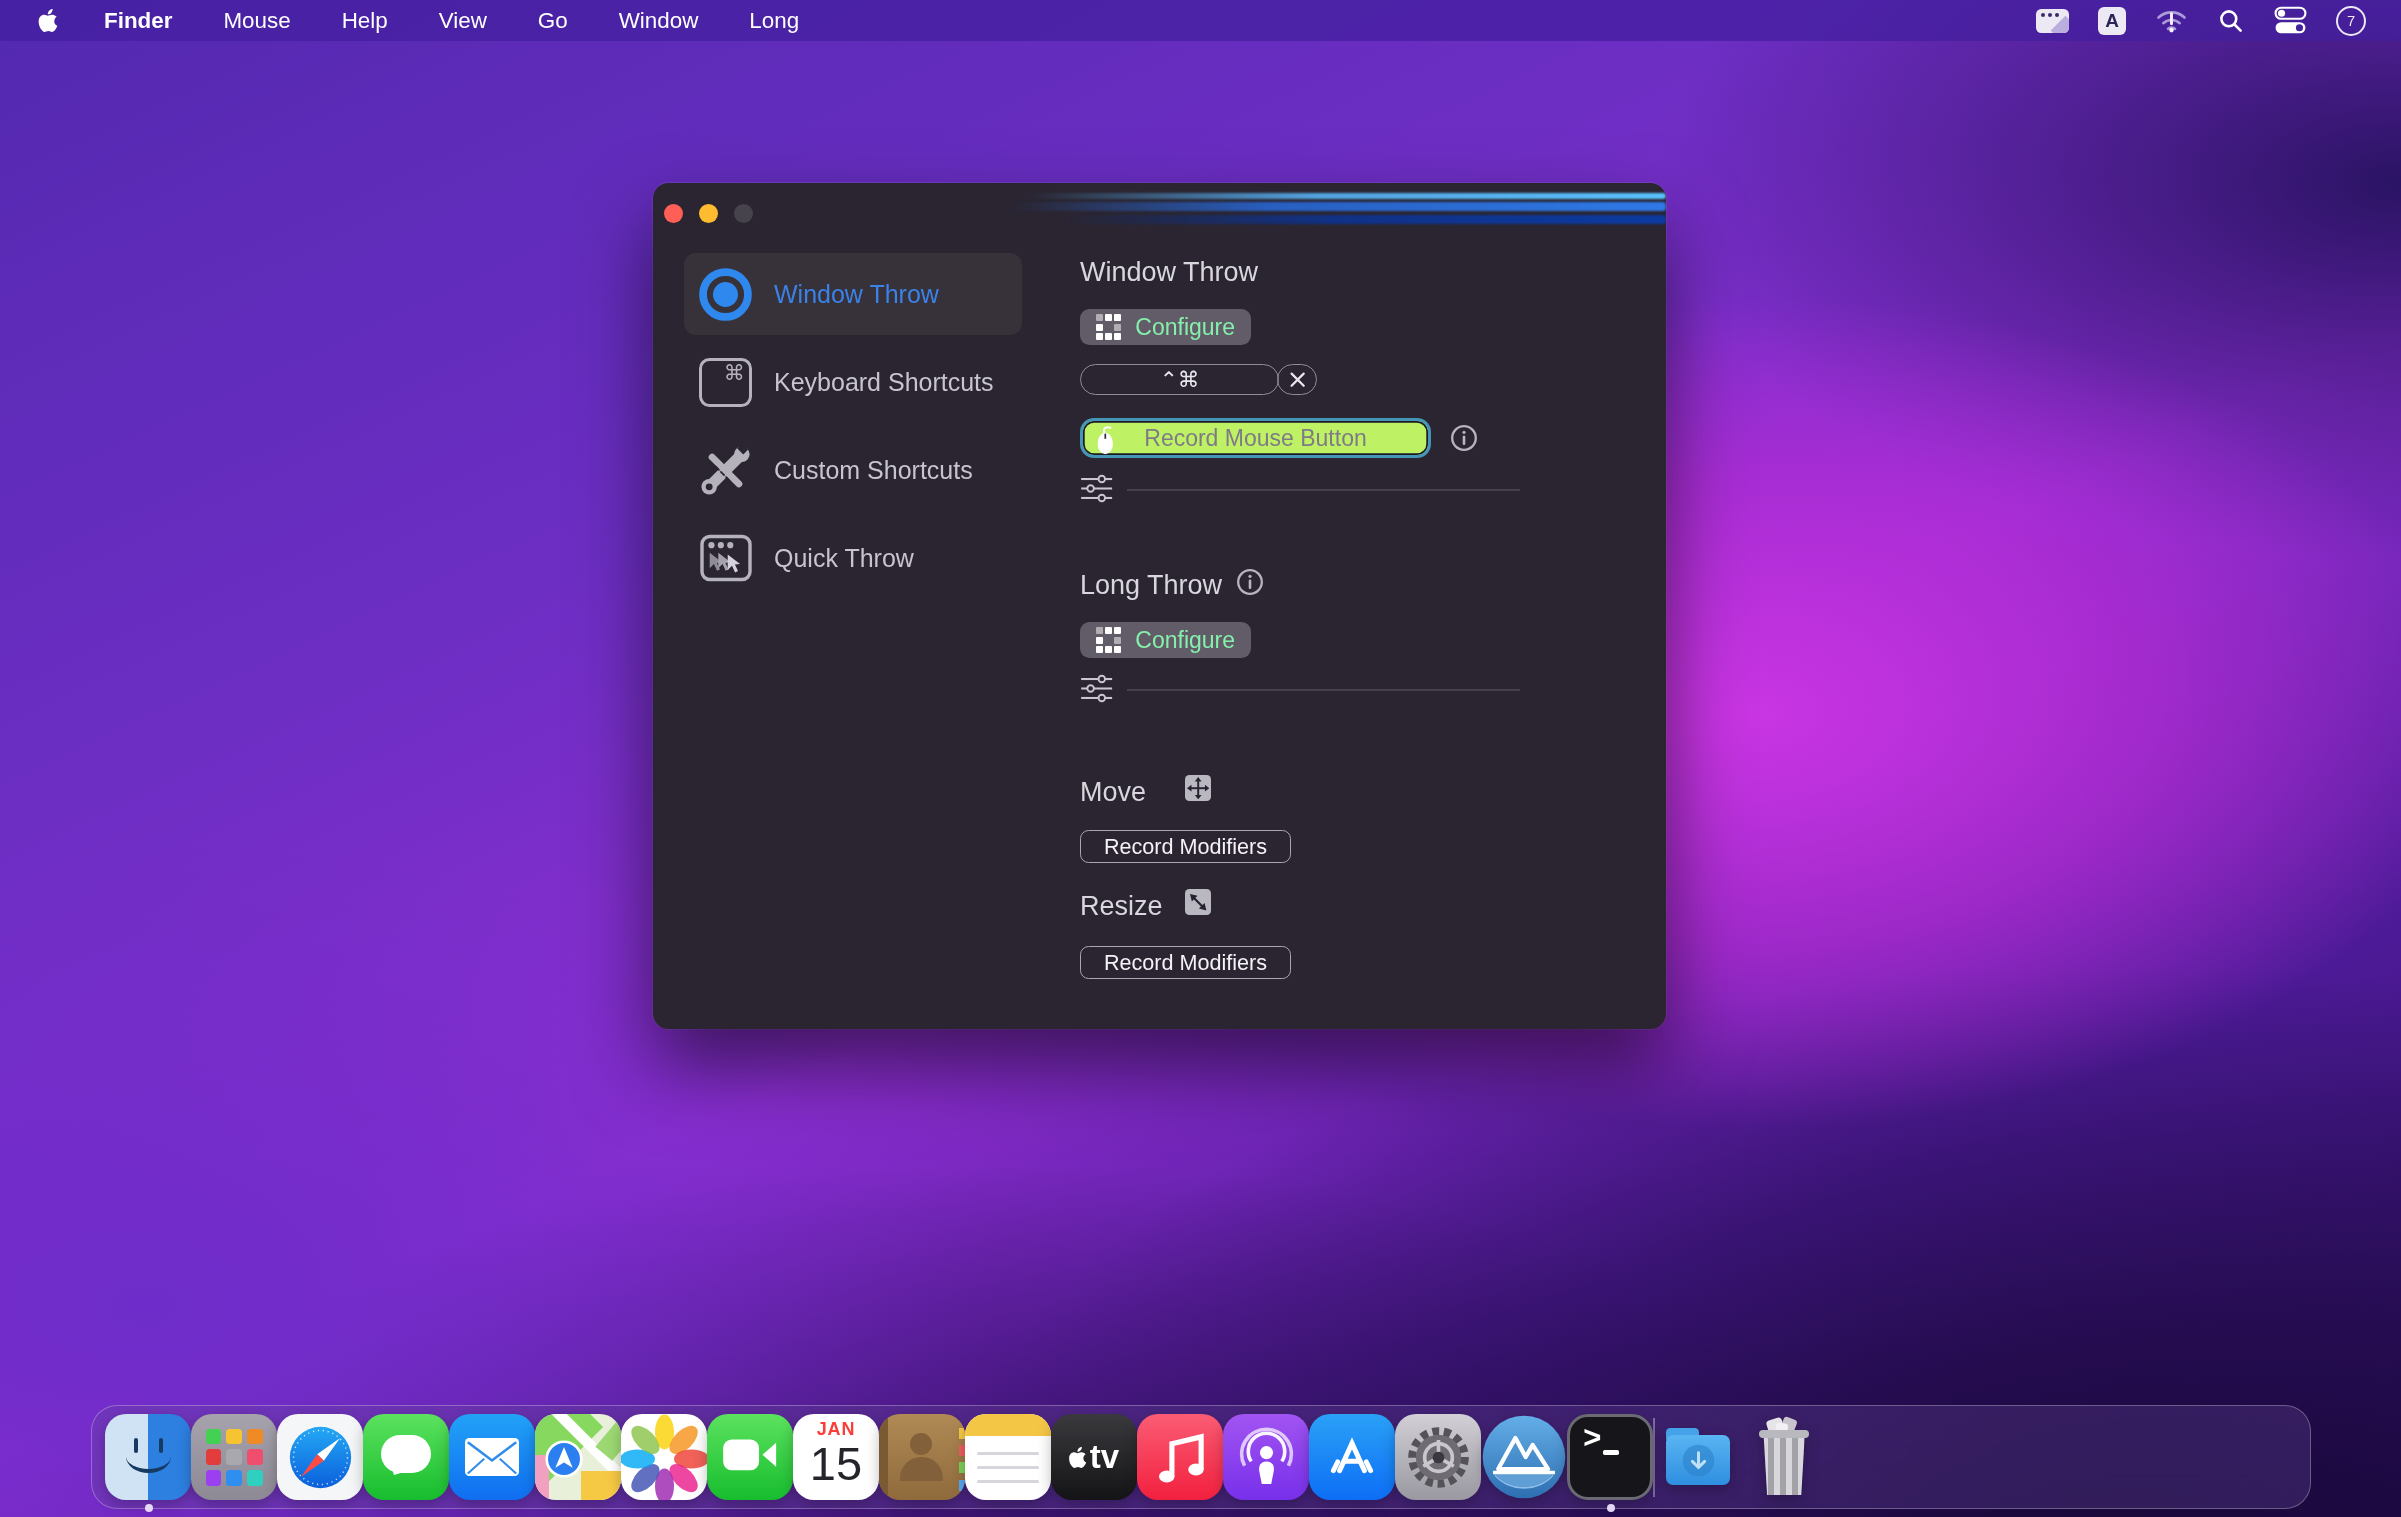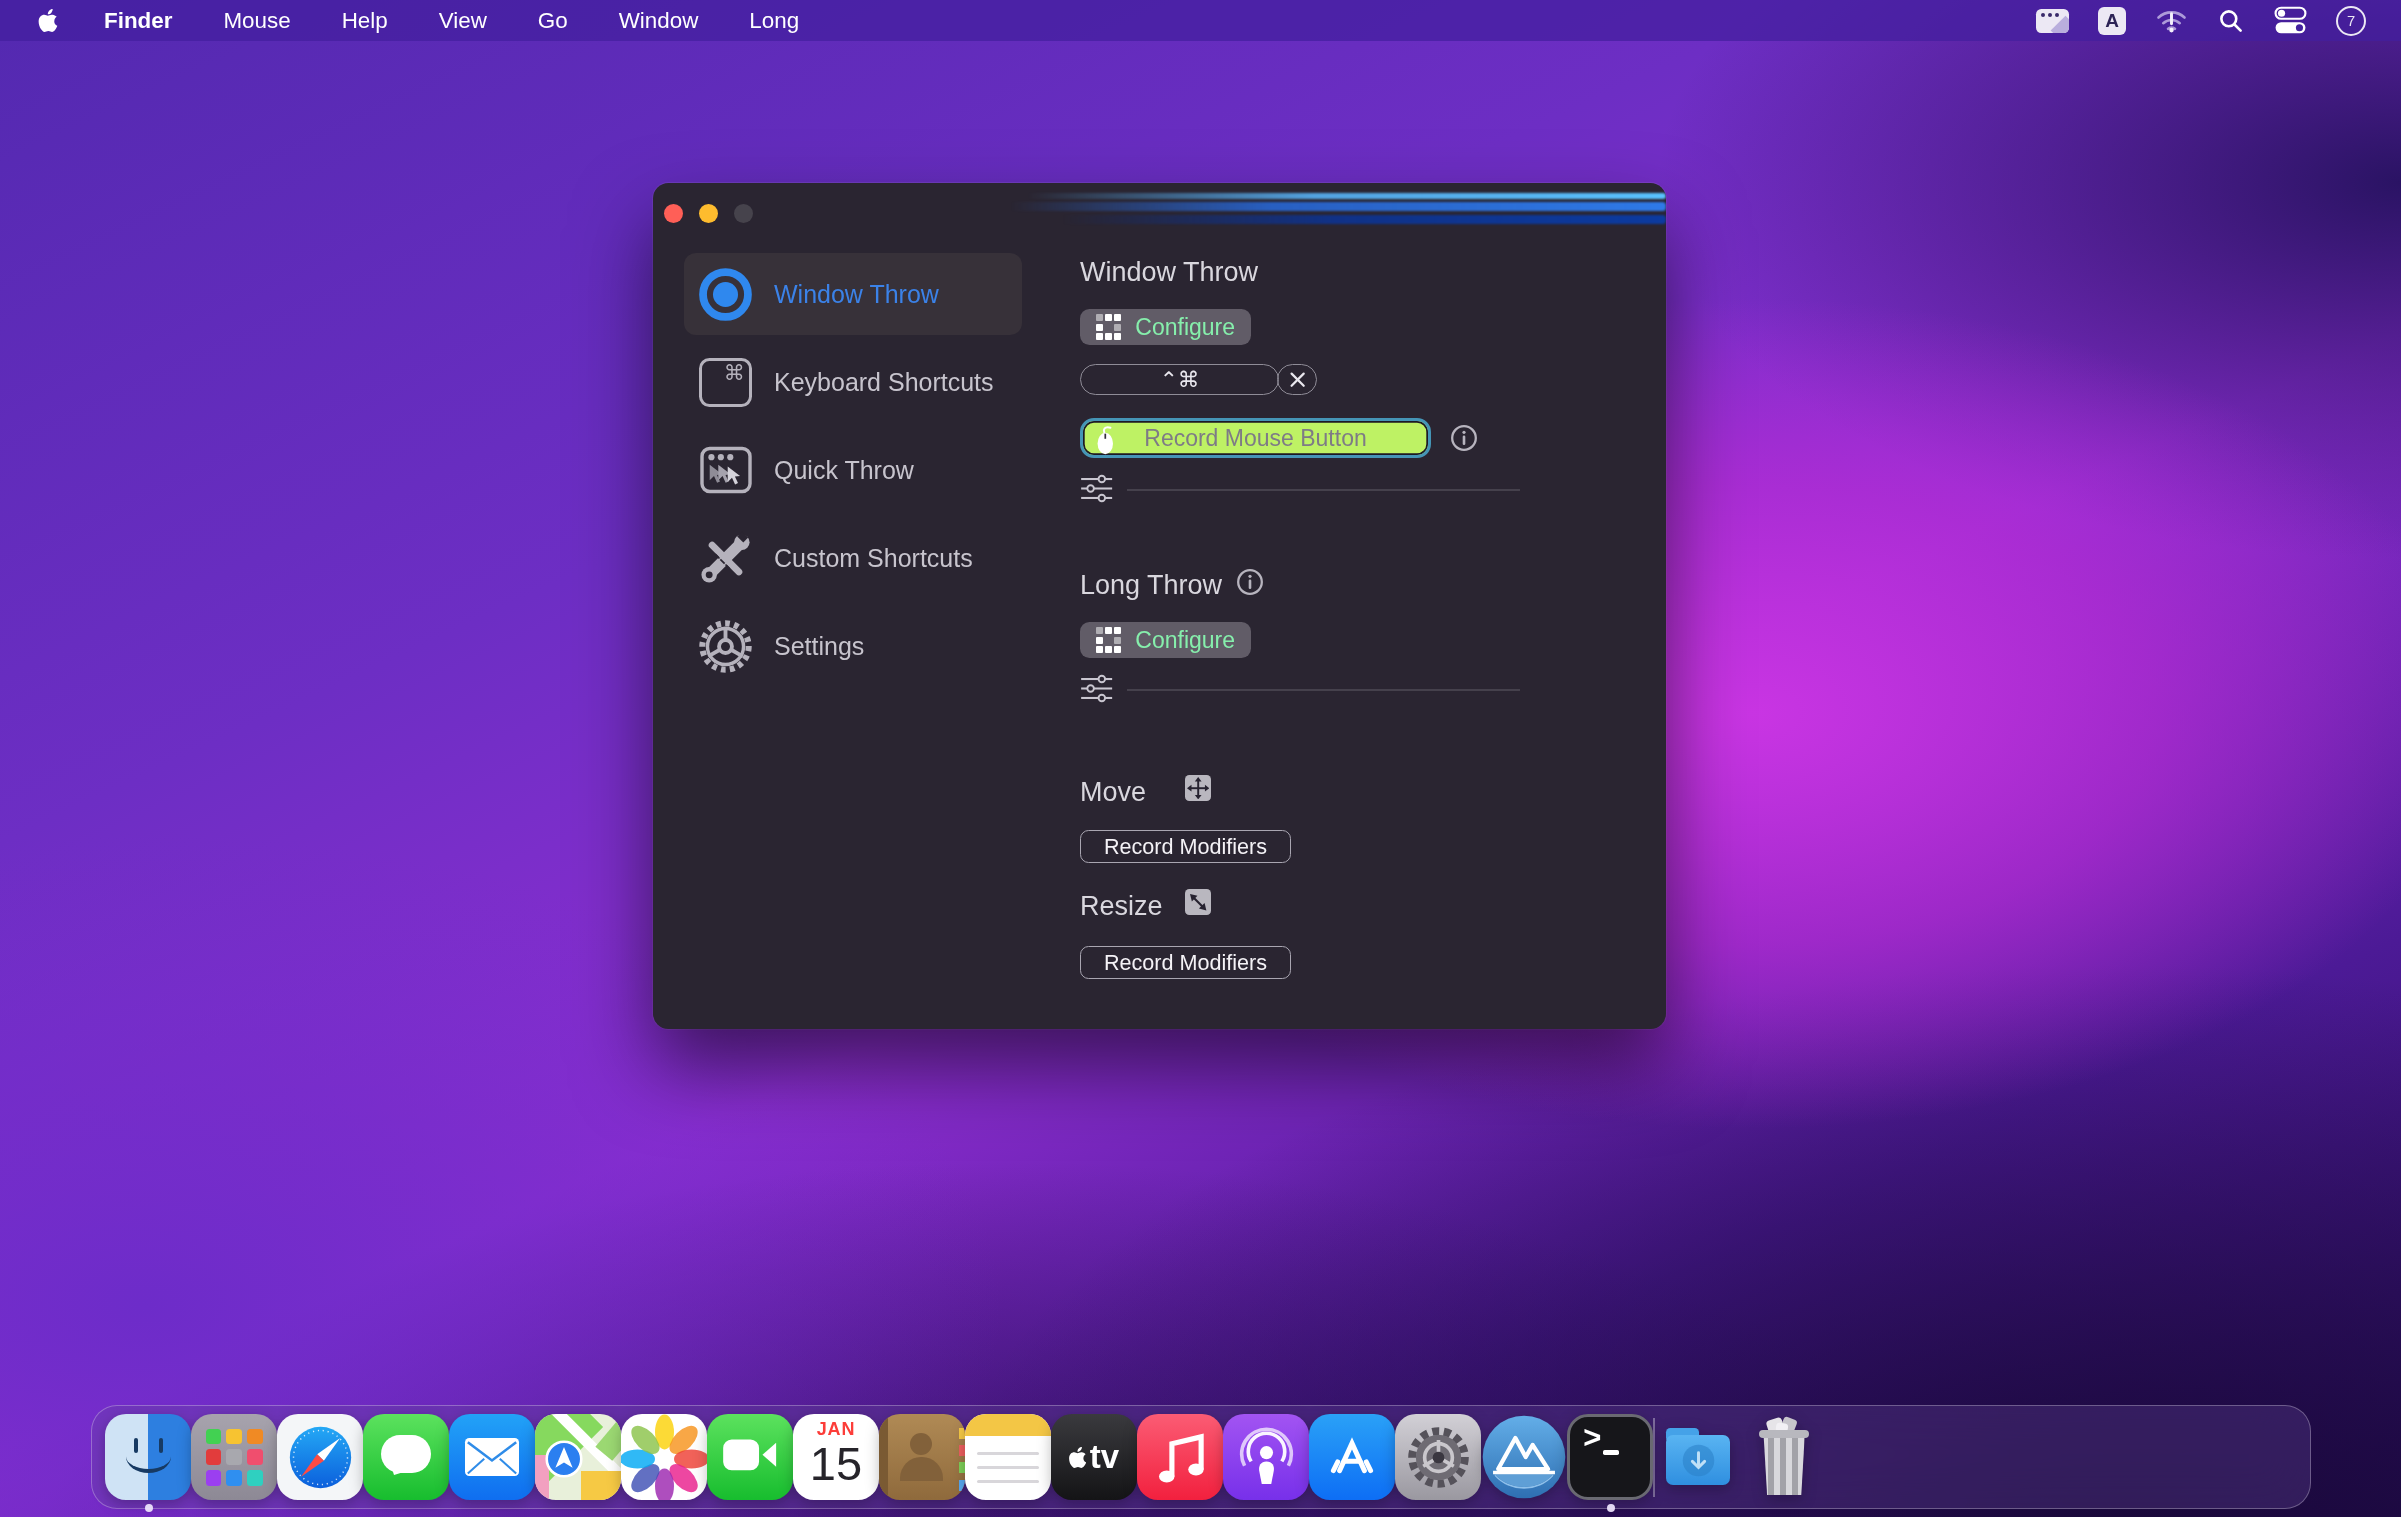--- a/index.html
+++ b/index.html
@@ -243,66 +243,55 @@
       <div class="side-item">
         <span class="side-ico">
           <span class="keycap">
               <span>⌘</span>
             </span>
         </span>
         <span class="side-label">Keyboard Shortcuts</span>
       </div>
       <div class="side-item">
         <span class="side-ico">
+          <svg width="55" height="55" viewBox="0 0 64 64">
+            <g fill="#b5b2bc">
+              <rect x="25.5" y="2" width="13" height="60" rx="3" transform="rotate(45 32 32)"></rect>
+              <rect x="28" y="6" width="8" height="52" rx="4" transform="rotate(-45 32 32)"></rect>
+              <circle cx="13" cy="51" r="9"></circle>
+              <circle cx="51" cy="13" r="9"></circle>
+            </g>
+            <g fill="#2a2531">
+              <circle cx="13" cy="51" r="4"></circle>
+              <rect x="48" y="2" width="8" height="10" transform="rotate(-45 52 7)"></rect>
+            </g>
+            <g stroke="#2a2531" stroke-width="2">
+              <line x1="20" y1="27" x2="25" y2="32"></line>
+                <line x1="26" y1="33" x2="31" y2="38"></line>
+                <line x1="32" y1="39" x2="37" y2="44"></line>
+            </g>
+          </svg>
+        </span>
+        <span class="side-label">Custom Shortcuts</span>
+      </div>
+      <div class="side-item">
+        <span class="side-ico">
           <svg width="54" height="48" viewBox="0 0 62 56">
             <rect x="3" y="3" width="56" height="50" rx="9" fill="none" stroke="#b5b2bc" stroke-width="4"></rect>
             <circle cx="14" cy="13" r="3.6" fill="#b5b2bc"></circle>
               <circle cx="25" cy="13" r="3.6" fill="#b5b2bc"></circle>
               <circle cx="36" cy="13" r="3.6" fill="#b5b2bc"></circle>
             <g>
               <path d="M12 22 l0 18 5-5 3.6 8 3.4-1.7-3.6-7.6 6-0.8z" fill="#8f8c97"></path>
               <path d="M22 22 l0 18 5-5 3.6 8 3.4-1.7-3.6-7.6 6-0.8z" fill="#a5a2ad"></path>
               <path d="M33 24 l0 18 5-5 3.6 8 3.4-1.7-3.6-7.6 6-0.8z" fill="#d4d2da"></path>
             </g>
           </svg>
         </span>
         <span class="side-label">Quick Throw</span>
-      </div>
-      <div class="side-item">
-        <span class="side-ico">
-          <svg width="55" height="55" viewBox="0 0 64 64">
-            <g fill="#b5b2bc">
-              <rect x="25.5" y="2" width="13" height="60" rx="3" transform="rotate(45 32 32)"></rect>
-              <rect x="28" y="6" width="8" height="52" rx="4" transform="rotate(-45 32 32)"></rect>
-              <circle cx="13" cy="51" r="9"></circle>
-              <circle cx="51" cy="13" r="9"></circle>
-            </g>
-            <g fill="#2a2531">
-              <circle cx="13" cy="51" r="4"></circle>
-              <rect x="48" y="2" width="8" height="10" transform="rotate(-45 52 7)"></rect>
-            </g>
-            <g stroke="#2a2531" stroke-width="2">
-              <line x1="20" y1="27" x2="25" y2="32"></line>
-                <line x1="26" y1="33" x2="31" y2="38"></line>
-                <line x1="32" y1="39" x2="37" y2="44"></line>
-            </g>
-          </svg>
-        </span>
-        <span class="side-label">Custom Shortcuts</span>
-      </div>
-      <div class="side-item">
-        <span class="side-ico">
-          <svg width="55" height="55" viewBox="0 0 64 64" fill="none" stroke="#b5b2bc">
-            <circle cx="32" cy="32" r="27" stroke-width="7" stroke-dasharray="5.5 5"></circle>
-            <circle cx="32" cy="32" r="21" stroke-width="4"></circle>
-            <circle cx="32" cy="32" r="7.5" stroke-width="4.5"></circle>
-            <path d="M32 24.5 V9 M25.8 35.5 L12 43.5 M38.2 35.5 L52 43.5" stroke-width="4.5"></path>
-          </svg>
-        </span>
-        <span class="side-label">Settings</span>
       </div>
     </div>
 
     <div class="main">
       <div class="h1" style="top:74px;">
         <span>Window Throw</span>
       </div>
 
       <button class="cfg-btn" style="top:126px;">
         <span class="grid9">

